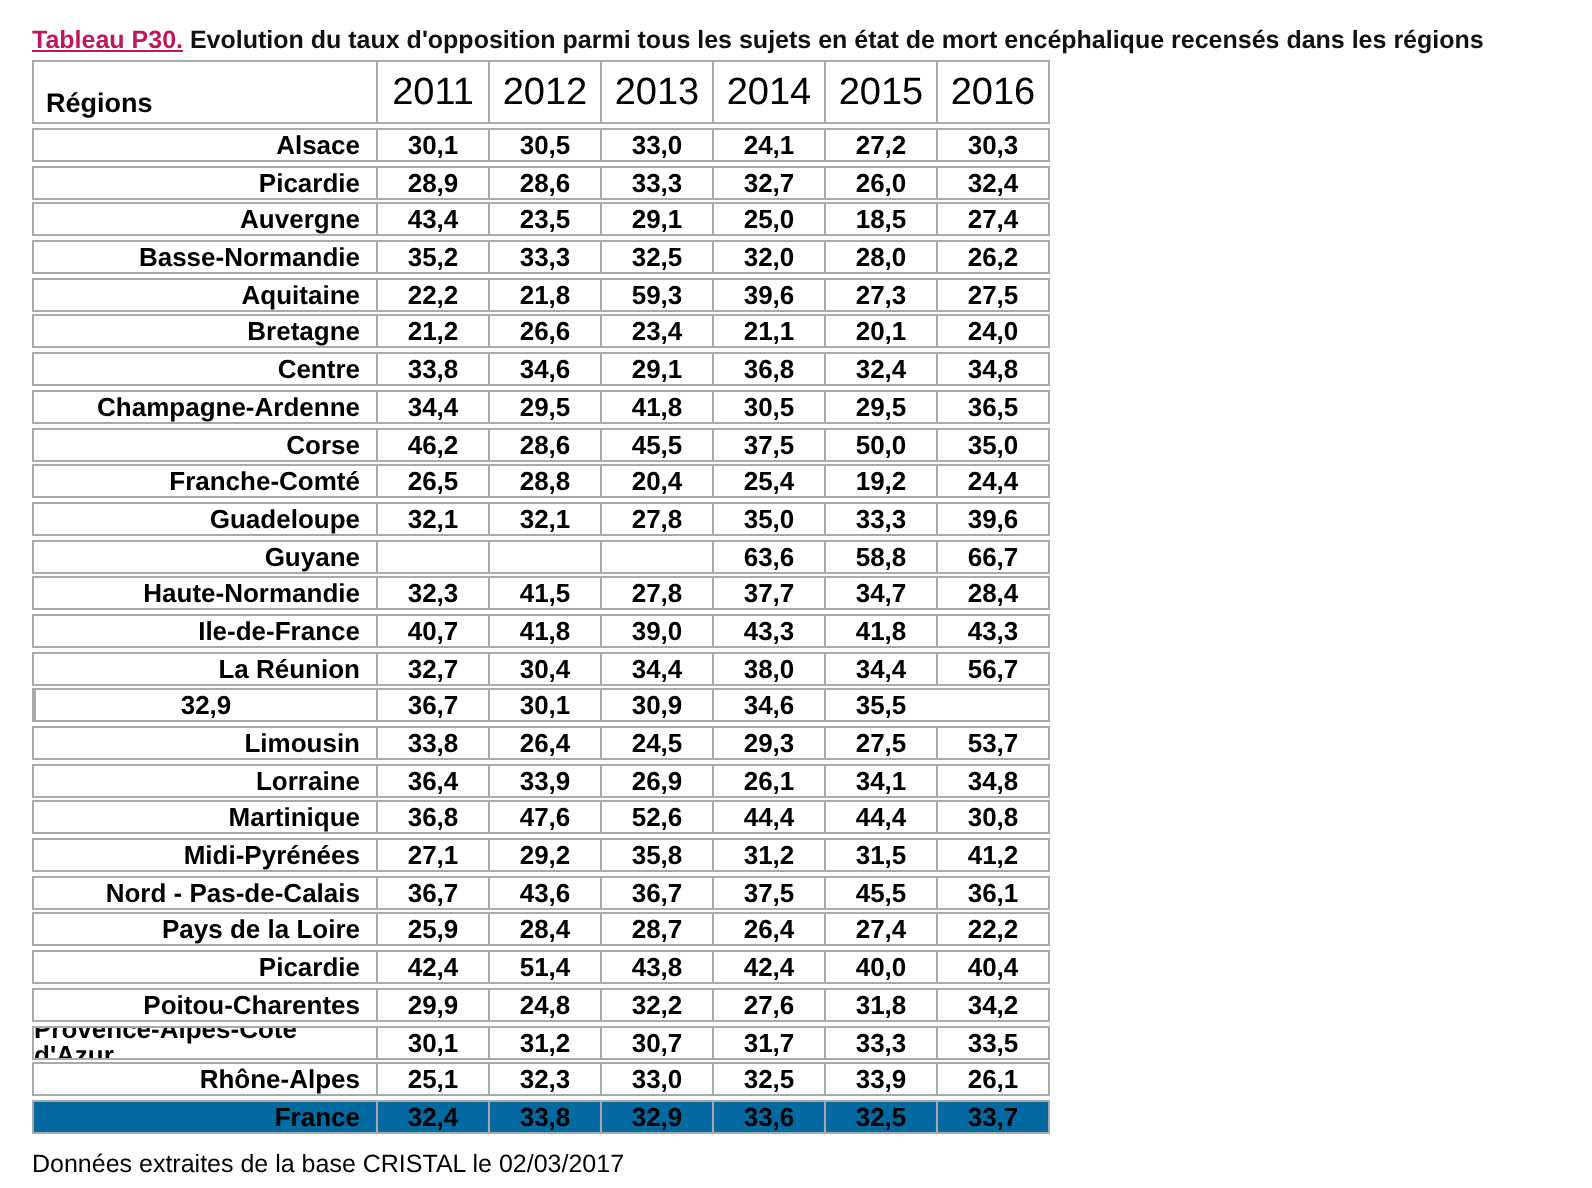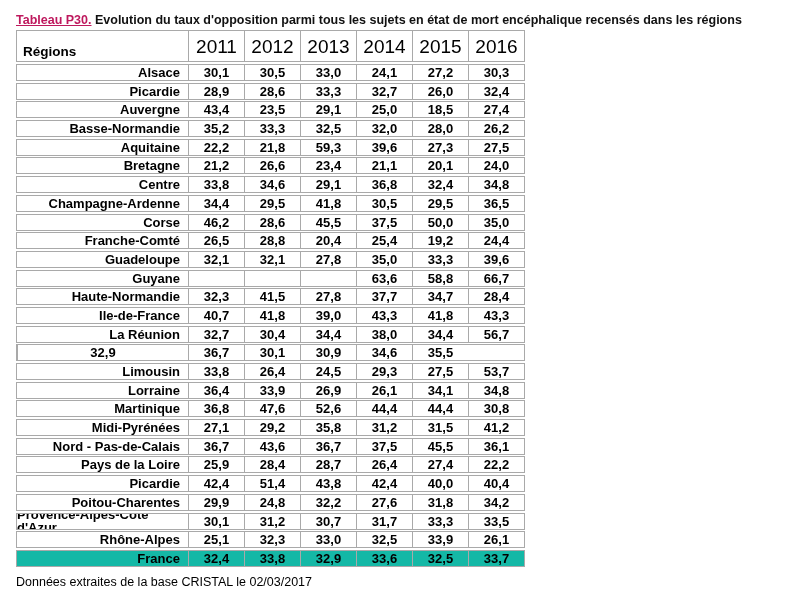--- a/index.html
+++ b/index.html
@@ -62,21 +62,21 @@
     align-items: flex-end;
     padding: 0 0 3px 6px;
     font-weight: bold;
     font-size: 13.5px;
   }
   .header-year {
     font-weight: normal;
     font-size: 19px;
   }
   .total-row {
-    background: #14b8a6;
+    background: #0369a1;
     font-weight: bold;
   }
 
   .footnote {
     font-size: 12.5px;
     margin-top: 8px;
     color: #000000;
   }
 </style>
 </head>

